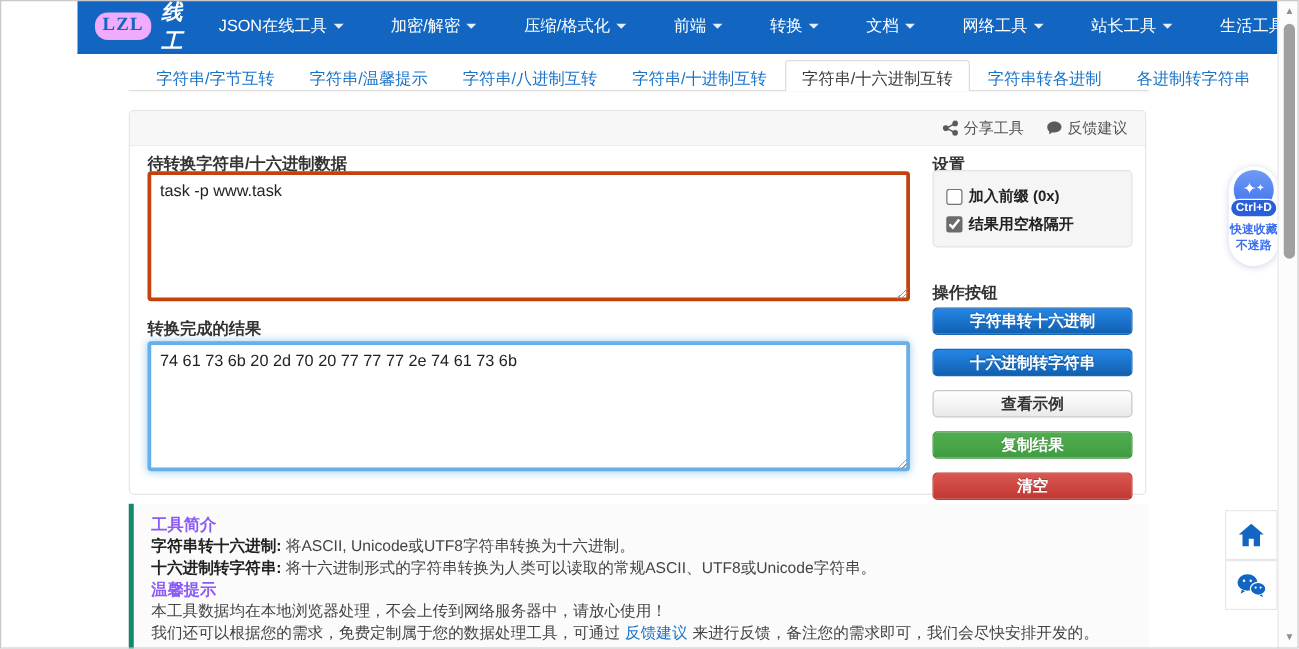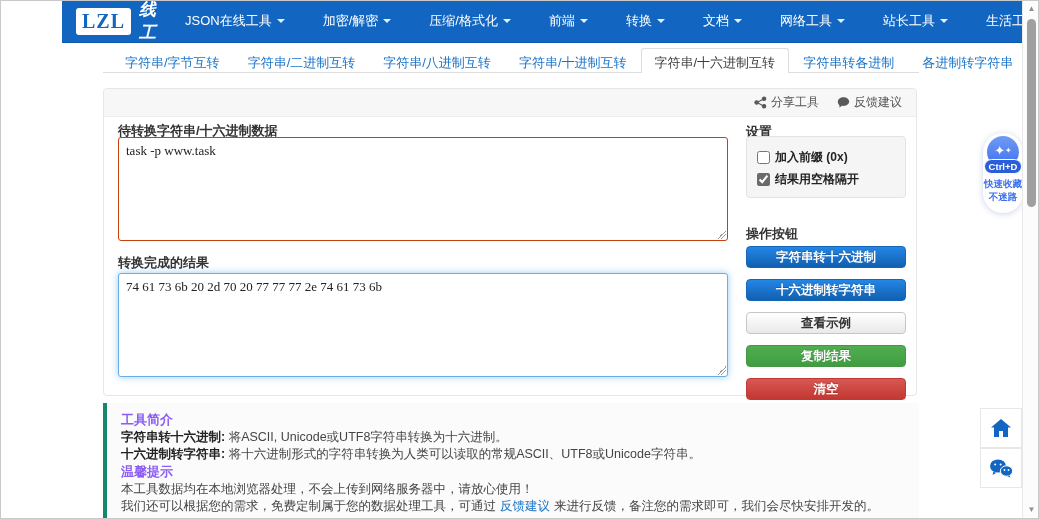--- a/index.html
+++ b/index.html
@@ -13,22 +13,22 @@
 
   
   .navbar{
     position:absolute;left:62px;top:0;width:960px;height:43px;
     background:#1266c2;border-bottom:1px solid #0e59ab;
     display:flex;align-items:center;padding:0 14px;box-sizing:border-box;
     color:#fff;
   }
   .logo{display:flex;align-items:center;text-decoration:none;color:#fff;cursor:pointer;}
   .logo-box{
-    background:#ffffff;color:#1266c2;font-family:"Liberation Serif","DejaVu Serif",serif;
-    font-weight:bold;font-size:20px;line-height:1;padding:3px 6px 4px;border-radius:3px;letter-spacing:1px;
+    background:#f0abfc;color:#1266c2;font-family:"Liberation Serif","DejaVu Serif",serif;
+    font-weight:bold;font-size:15px;line-height:1;padding:3px 6px 4px;border-radius:10px;letter-spacing:1px;
   }
   .brand{
     font-family:"Liberation Serif","DejaVu Serif",serif;font-style:italic;font-weight:bold;
     font-size:17px;margin-left:8px;letter-spacing:3px;
   }
   .nav-menus{display:flex;align-items:center;margin-left:26px;gap:38px;}
   .nav-item{color:#fff;font-size:13px;text-decoration:none;white-space:nowrap;cursor:pointer;display:flex;align-items:center;}
   .caret{
     display:inline-block;margin-left:5px;width:0;height:0;
     border-left:4px solid transparent;border-right:4px solid transparent;
@@ -59,22 +59,22 @@
   .panel-header{
     height:27px;background:#f7f7f7;border-bottom:1px solid #ececec;border-radius:4px 4px 0 0;
     display:flex;align-items:center;justify-content:flex-end;gap:18px;padding-right:14px;
   }
   .mini-btn{display:flex;align-items:center;gap:4px;font-size:12px;color:#555;cursor:pointer;text-decoration:none;}
   .mini-btn svg{display:block;}
 
   .field-label{position:absolute;font-size:13px;font-weight:bold;color:#333;}
   .ta{
     position:absolute;left:14px;width:610px;height:104px;box-sizing:border-box;
-    border:1px solid #c2410c;border-radius:3px;resize:none;overflow:hidden;
-    font-family:Liberation Serif, serif;font-size:13px;color:#222;
+    border:3px solid #c2410c;border-radius:3px;resize:none;overflow:hidden;
+    font-family:Liberation Sans, sans-serif;font-size:13px;color:#222;
     padding:5px 7px;outline:none;background:#fff;
   }
   .ta.focused{border-color:#66afe9;box-shadow:0 0 7px rgba(102,175,233,.65);}
   .grip{
     position:absolute;width:10px;height:10px;pointer-events:none;
     background:
       linear-gradient(135deg,transparent 0 55%,#9a9a9a 55% 62%,transparent 62% 72%,#9a9a9a 72% 79%,transparent 79%);
   }
 
   .side-title{position:absolute;left:642px;font-size:13px;font-weight:bold;color:#333;}
@@ -195,21 +195,21 @@
     <a class="nav-item">
         <span>其他</span>
         <span class="caret"></span>
       </a>
   </div>
   <a class="nav-login">登录/注册</a>
 </nav>
 
 <div class="tabs">
   <a class="tab">字符串/字节互转</a>
-  <a class="tab">字符串/二进制互转</a>
+  <a class="tab">字符串/温馨提示</a>
   <a class="tab">字符串/八进制互转</a>
   <a class="tab">字符串/十进制互转</a>
   <a class="tab active">字符串/十六进制互转</a>
   <a class="tab">字符串转各进制</a>
   <a class="tab">各进制转字符串</a>
 </div>
 
 <section class="panel">
   <div class="panel-header">
     <a class="mini-btn">

